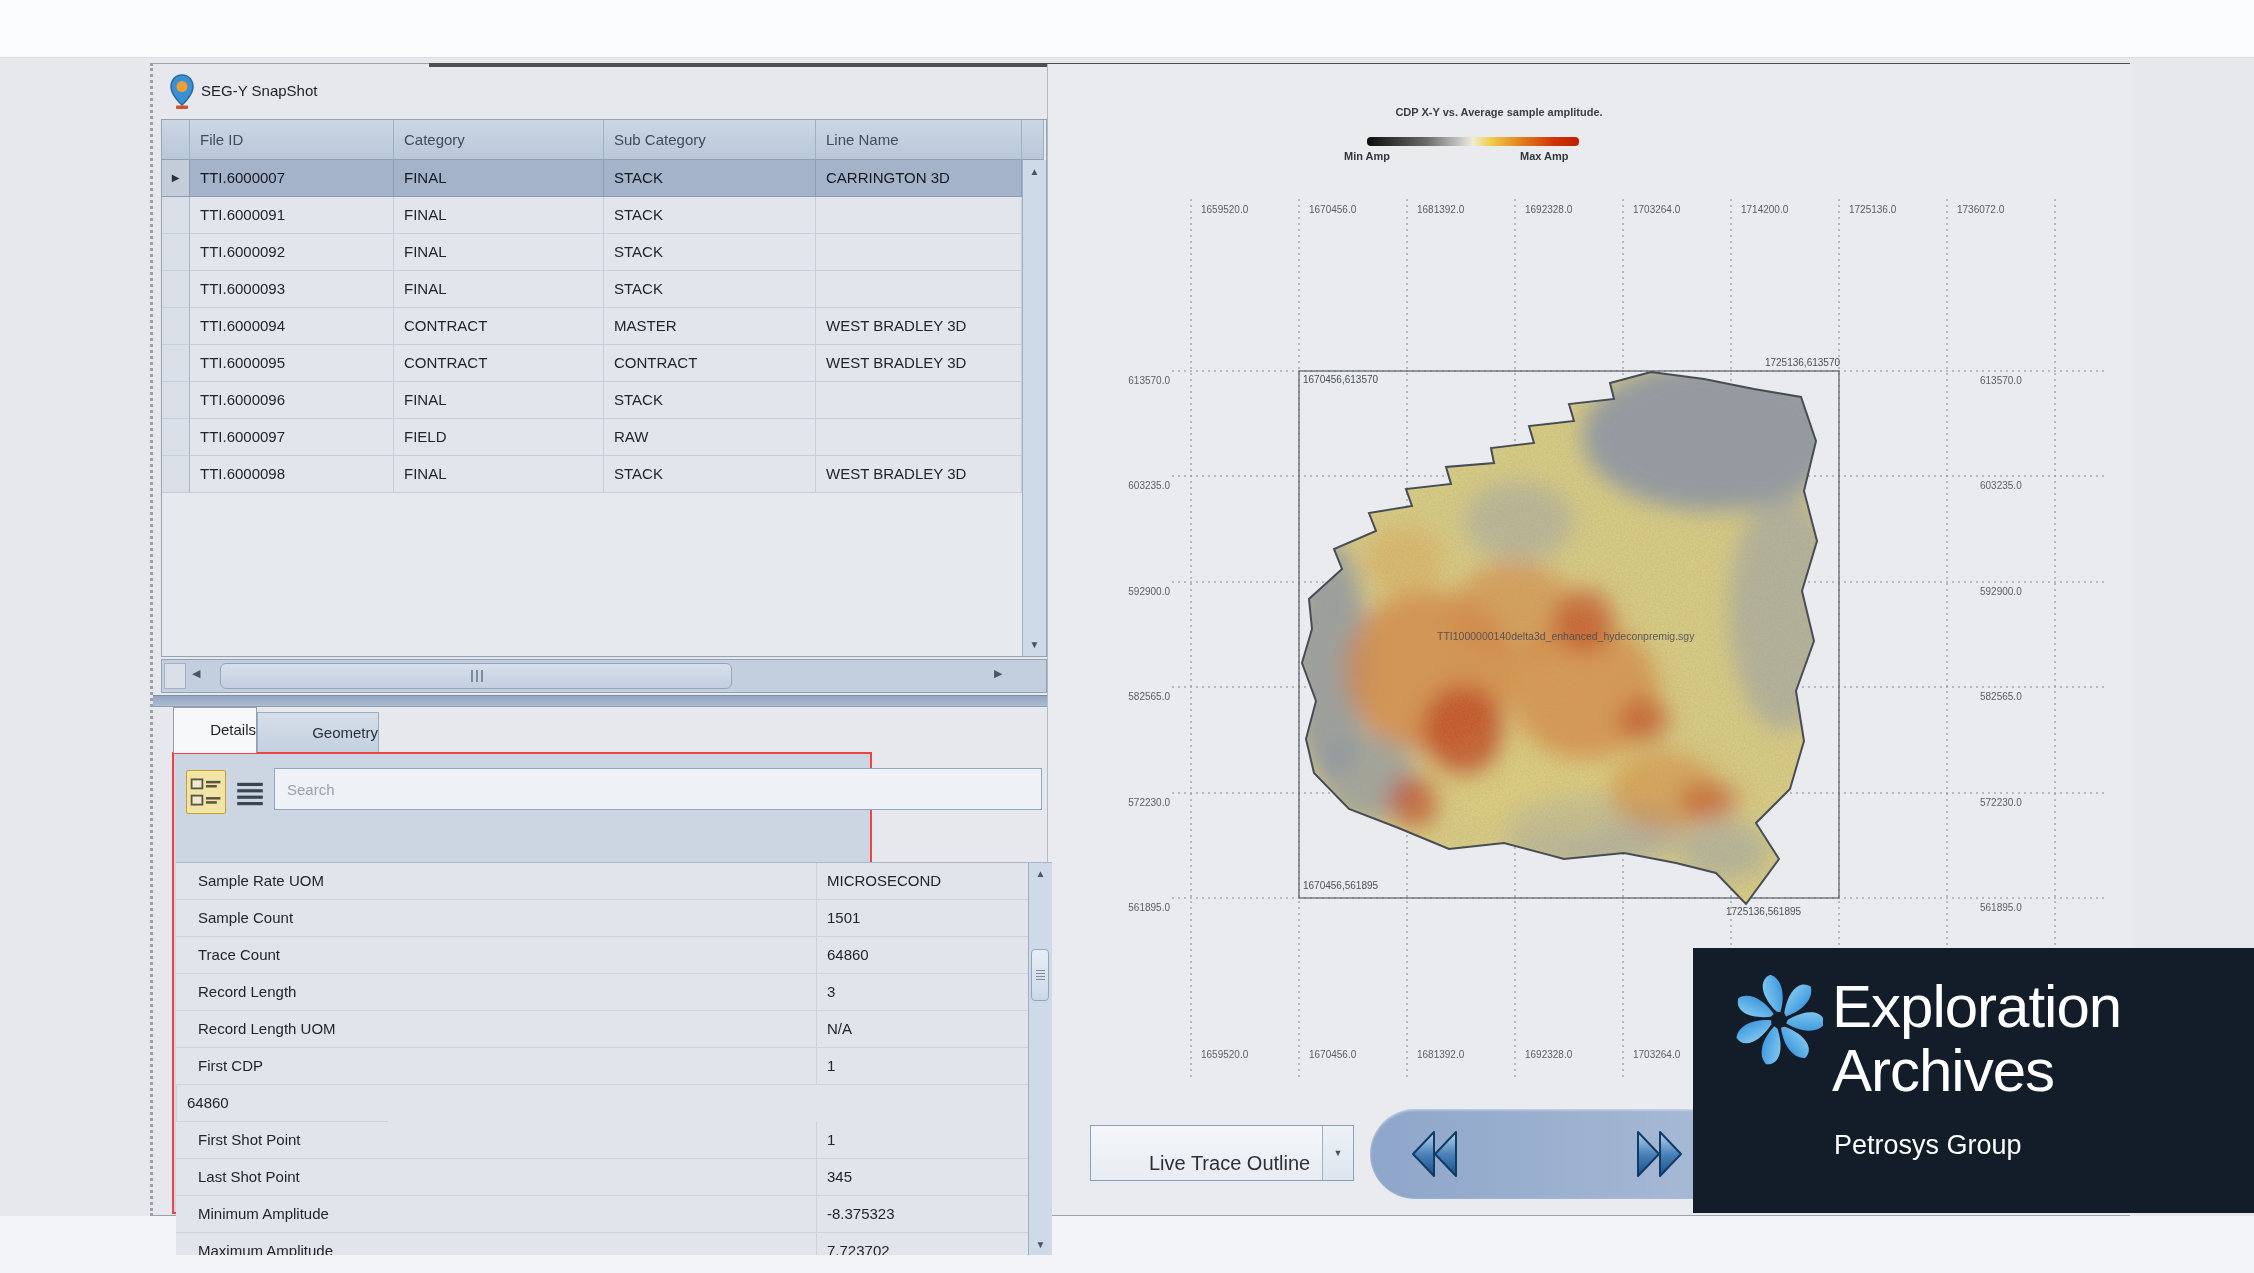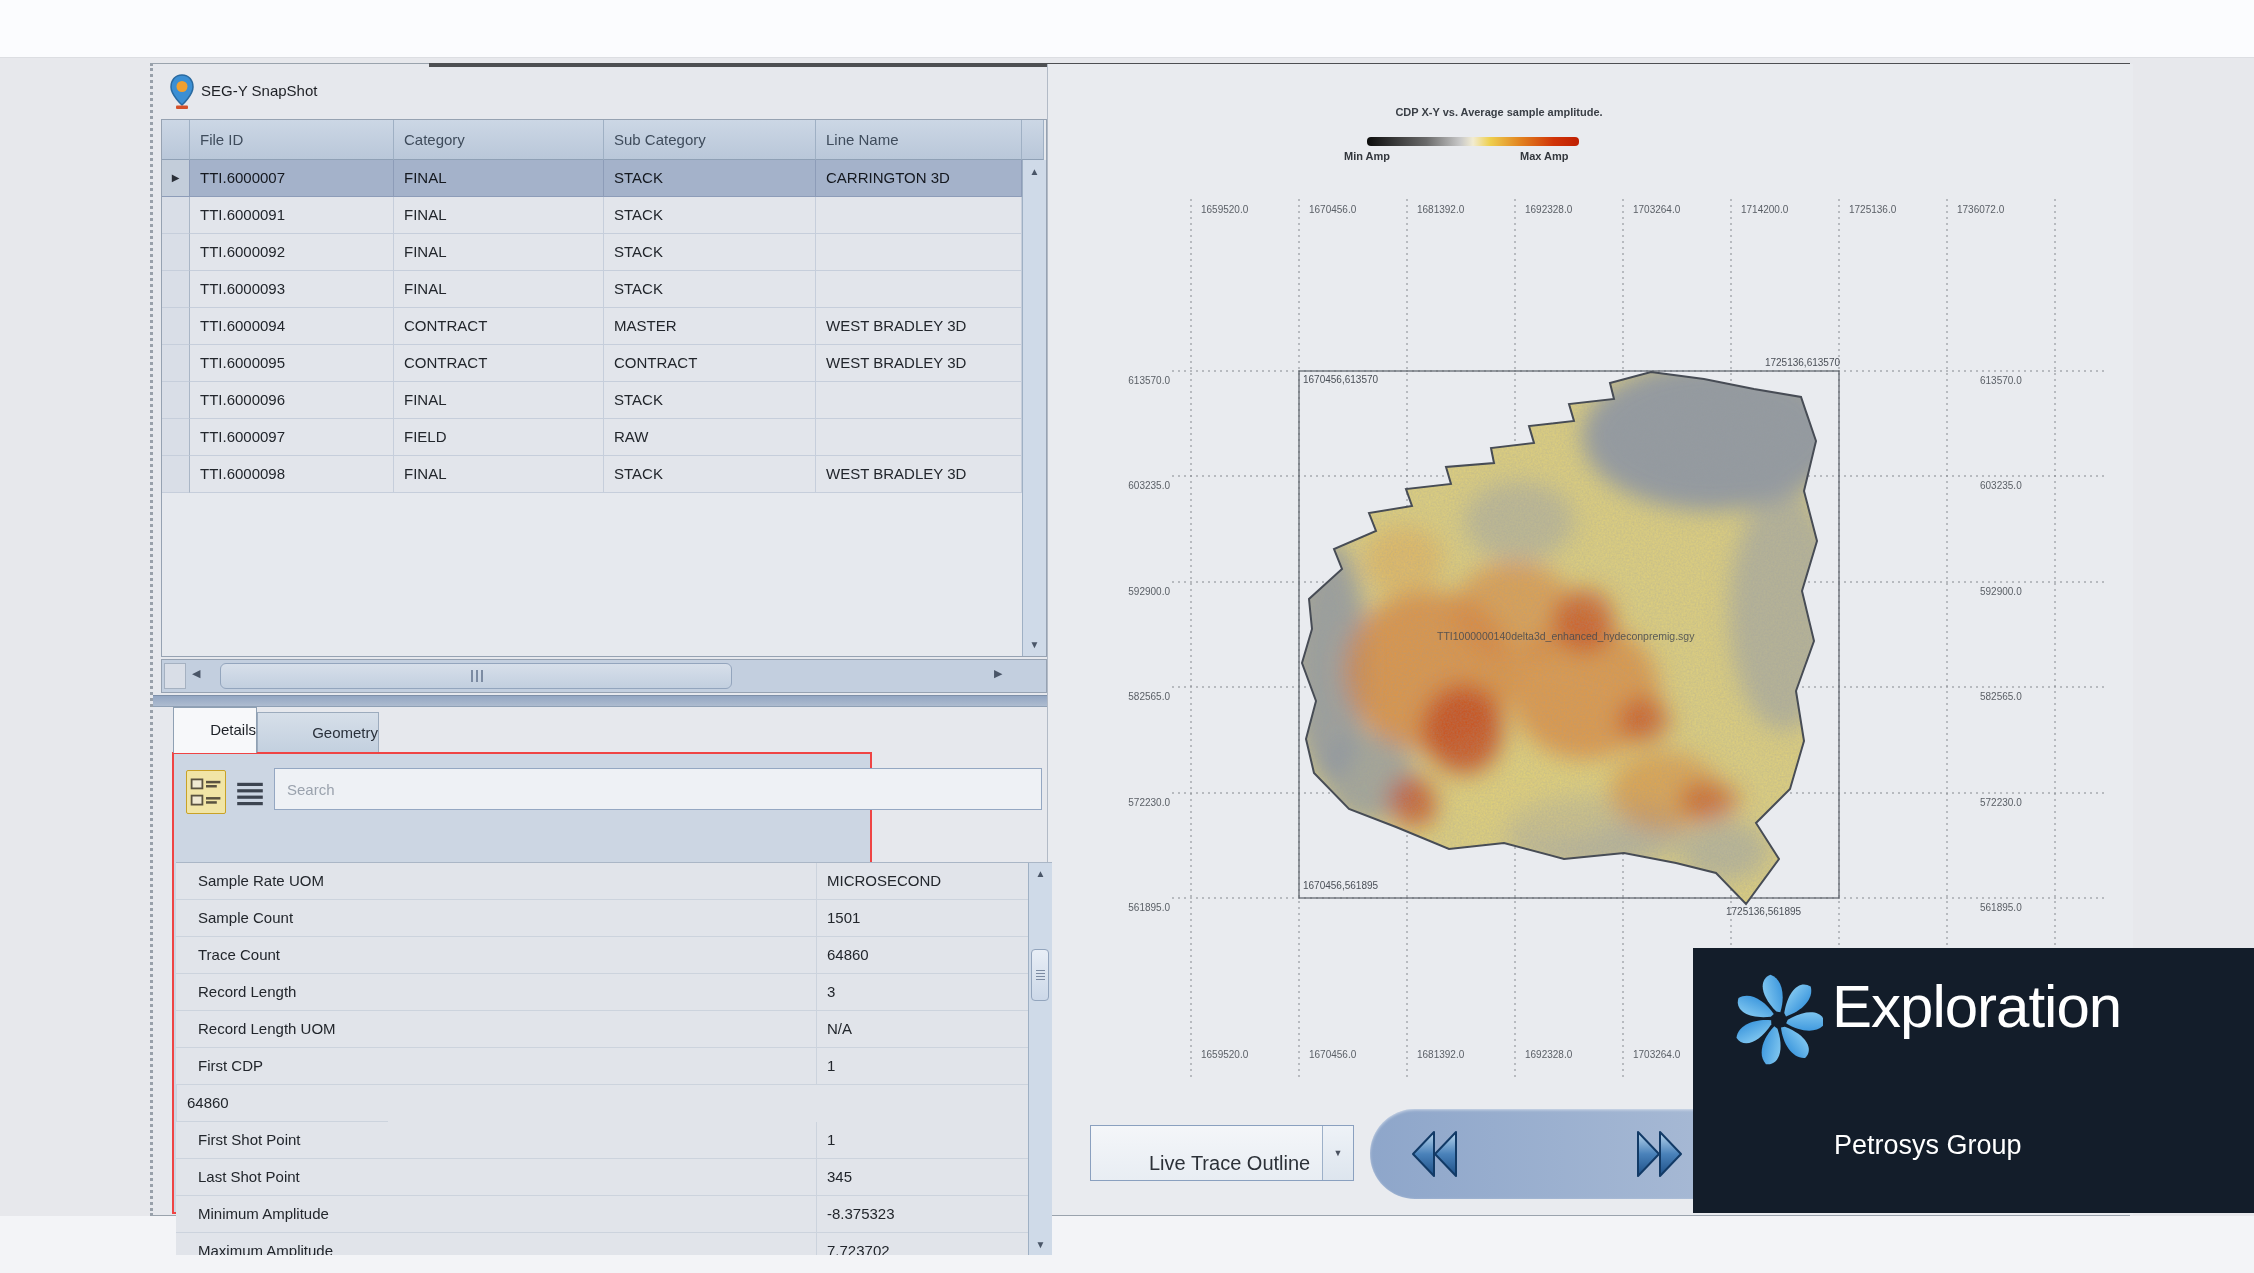--- a/index.html
+++ b/index.html
@@ -444,15 +444,16 @@
         <path d="M6,-8 C10,-34 24,-46 36,-38 C40,-24 26,-10 8,-4 Z" transform="rotate(51)"></path>
         <path d="M6,-8 C10,-34 24,-46 36,-38 C40,-24 26,-10 8,-4 Z" transform="rotate(102)"></path>
         <path d="M6,-8 C10,-34 24,-46 36,-38 C40,-24 26,-10 8,-4 Z" transform="rotate(153)"></path>
         <path d="M6,-8 C10,-34 24,-46 36,-38 C40,-24 26,-10 8,-4 Z" transform="rotate(204)"></path>
         <path d="M6,-8 C10,-34 24,-46 36,-38 C40,-24 26,-10 8,-4 Z" transform="rotate(255)"></path>
         <path d="M6,-8 C10,-34 24,-46 36,-38 C40,-24 26,-10 8,-4 Z" transform="rotate(306)"></path>
       </g>
       <path d="M0,-9 L8,5 L-8,5 Z" fill="#131d2a"></path>
     </svg>
     <div class="logo-line l1">Exploration</div>
+    <div class="logo-line l2">Archives</div>
     <div class="logo-tag">Petrosys Group</div>
   </div>
 </div>
 
 </body></html>

